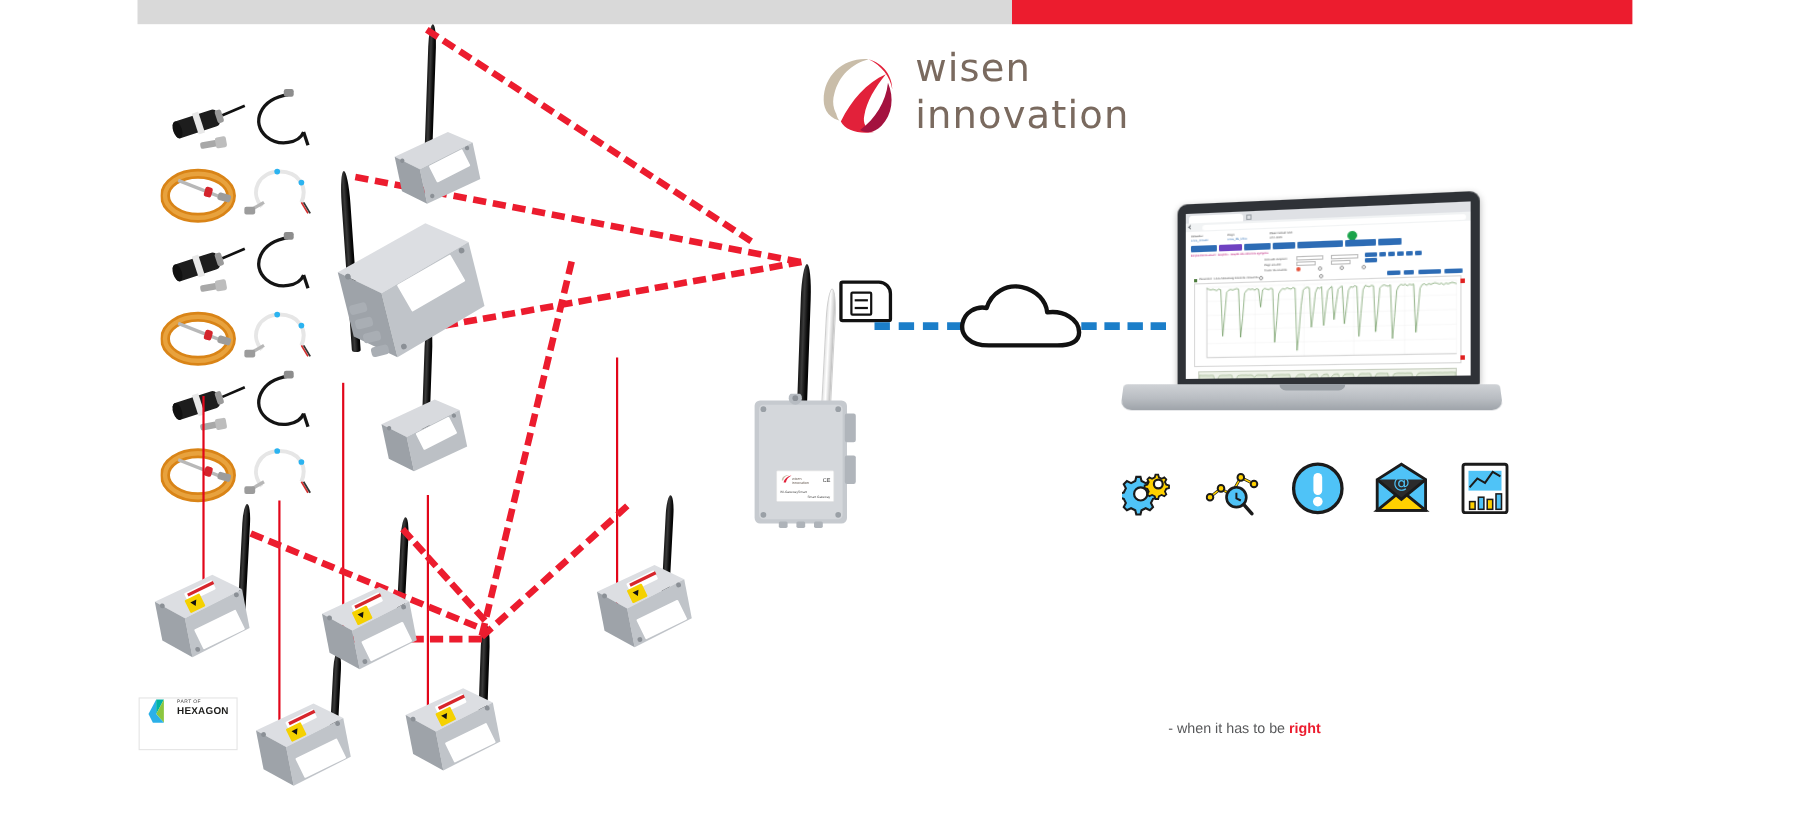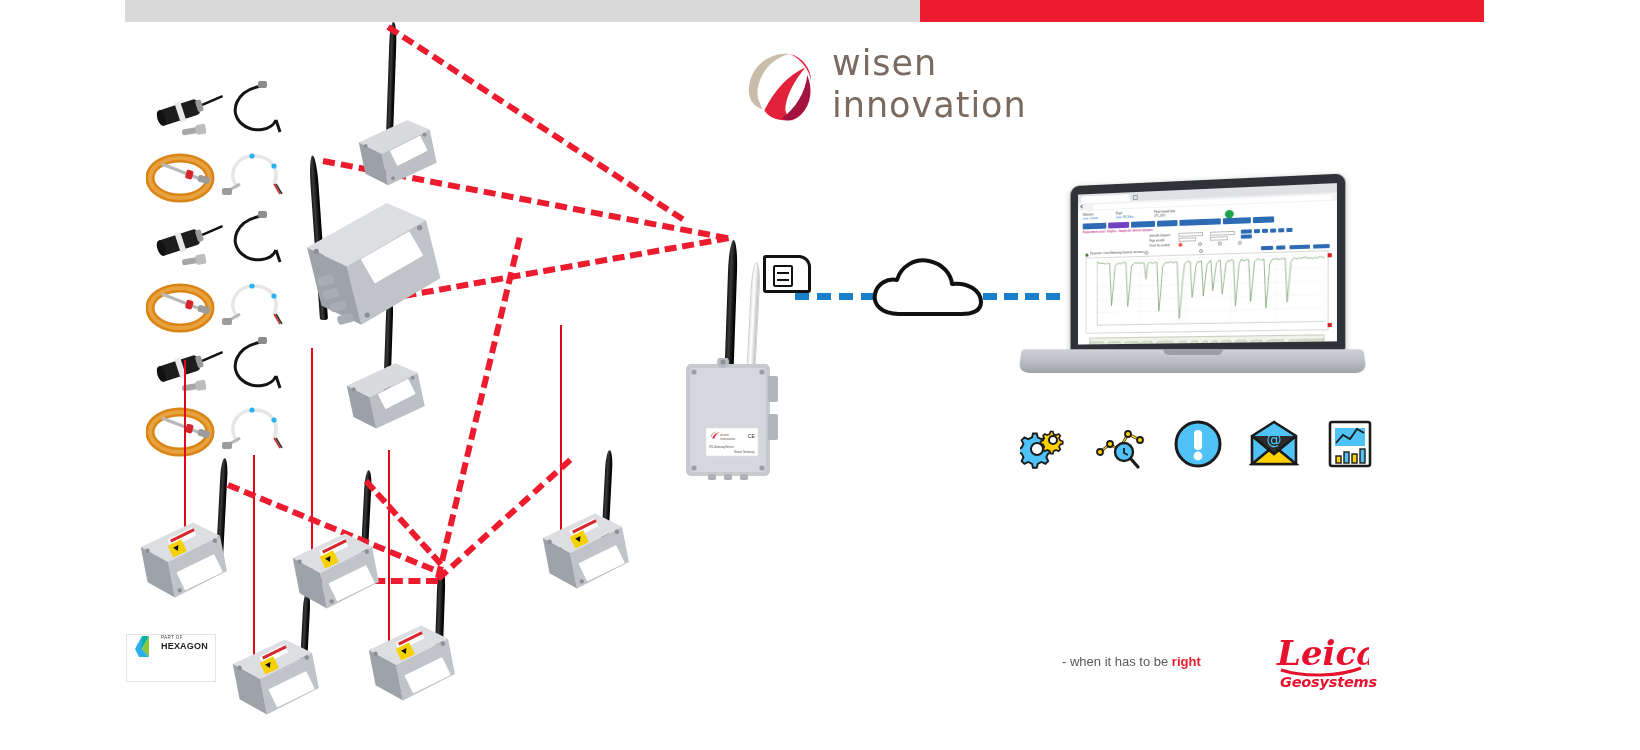--- a/index.html
+++ b/index.html
@@ -673,21 +673,14 @@
       <div class="hex-text-small">PART OF</div>
       <div class="hex-text-big">HEXAGON</div>
     </div>
   </div>
 
 
   <div class="tagline">
     <span>- when it has to be </span><span class="hl">right</span>
   </div>
 
-  <div class="leica">
-    <svg width="96" height="44" viewBox="0 0 96 44">
-      <text x="4" y="32" font-family="DejaVu Serif" font-size="34" font-style="italic" font-weight="bold" fill="#e8112d">Leica</text>
-      <path d="M8 37 C30 44 66 44 88 35" stroke="#e8112d" stroke-width="3" fill="none"></path>
-    </svg>
-    <div class="leica-geo">Geosystems</div>
-  </div>
 
 </div>
 
 </body></html>

